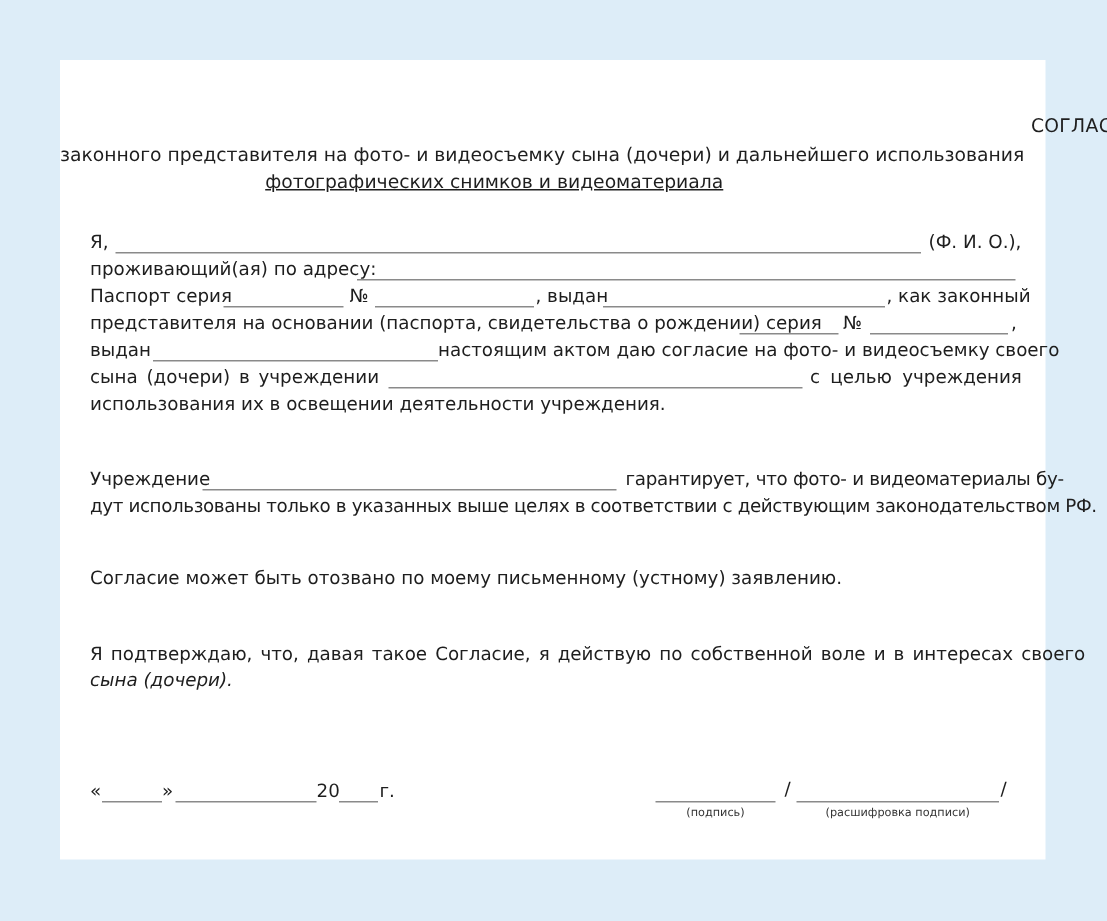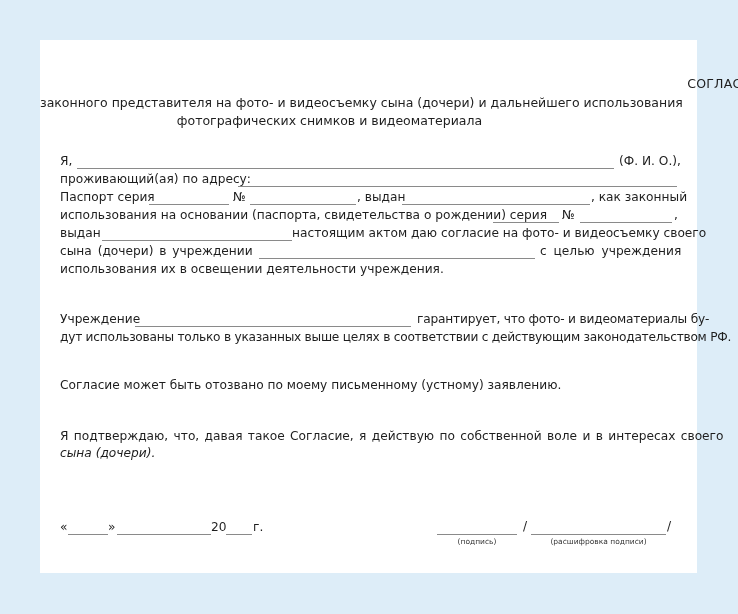--- a/index.html
+++ b/index.html
@@ -17,38 +17,38 @@
   .blank { position:absolute; height:0; border-bottom:1px solid #8a8a8a; }
   .small { font-size:7.5px; color:#333; }
 </style>
 </head>
 <body>
 
 <div class="page">
 
   <div class="abs title" style="left:0;width:719px;text-align:right;top:36px;">СОГЛАСИЕ</div>
   <div class="abs sub" style="left:0;width:580px;text-align:center;top:55px;">законного представителя на фото- и видеосъемку сына (дочери) и дальнейшего использования</div>
-  <div class="abs sub" style="left:0;width:579px;text-align:center;top:73px;">фотографических снимков и видеоматериала</div>
+  <div class="abs sub" style="left:0;width:579px;text-align:center;top:73px;text-decoration:underline;">фотографических снимков и видеоматериала</div>
 
   <div class="abs t" style="left:20px;top:114px;">Я,</div>
   <div class="blank" style="left:37px;width:537px;top:128px;"></div>
   <div class="abs t" style="left:579px;top:114px;">(Ф. И. О.),</div>
 
   <div class="abs t" style="left:20px;top:132px;">проживающий(ая) по адресу:</div>
   <div class="blank" style="left:198px;width:439px;top:146px;"></div>
 
   <div class="abs t" style="left:20px;top:150px;">Паспорт серия</div>
   <div class="blank" style="left:109px;width:80px;top:164px;"></div>
   <div class="abs t" style="left:193px;top:150px;">№</div>
   <div class="blank" style="left:210px;width:106px;top:164px;"></div>
   <div class="abs t" style="left:317px;top:150px;">, выдан</div>
   <div class="blank" style="left:362px;width:188px;top:164px;"></div>
   <div class="abs t" style="left:551px;top:150px;">, как законный</div>
 
-  <div class="abs t" style="left:20px;top:168px;">использования на основании (паспорта, свидетельства о рождении) серия</div>
+  <div class="abs t" style="left:20px;top:168px;">представителя на основании (паспорта, свидетельства о рождении) серия</div>
   <div class="blank" style="left:453px;width:66px;top:182px;"></div>
   <div class="abs t" style="left:522px;top:168px;">№</div>
   <div class="blank" style="left:540px;width:92px;top:182px;"></div>
   <div class="abs t" style="left:634px;top:168px;">,</div>
 
   <div class="abs t" style="left:20px;top:186px;">выдан</div>
   <div class="blank" style="left:62px;width:190px;top:200px;"></div>
   <div class="abs t" style="left:252px;top:186px;width:385px;text-align:justify;text-align-last:justify;">настоящим актом даю согласие на фото- и видеосъемку своего</div>
 
   <div class="abs t" style="left:20px;top:204px;word-spacing:2px;">сына (дочери) в учреждении</div>

